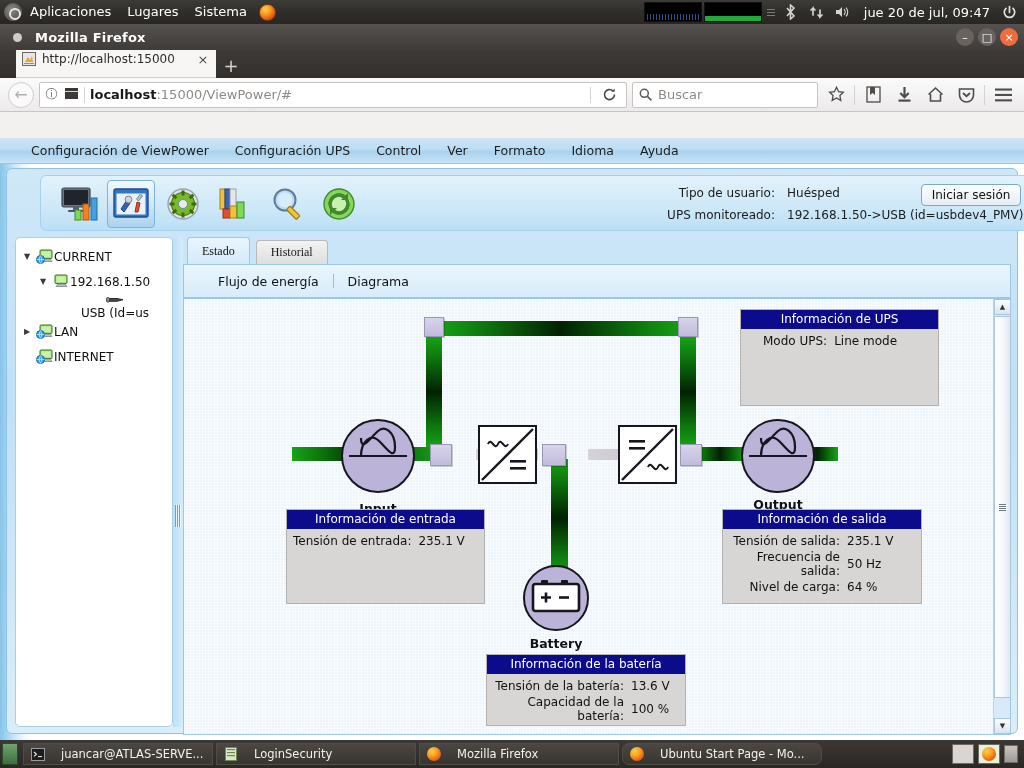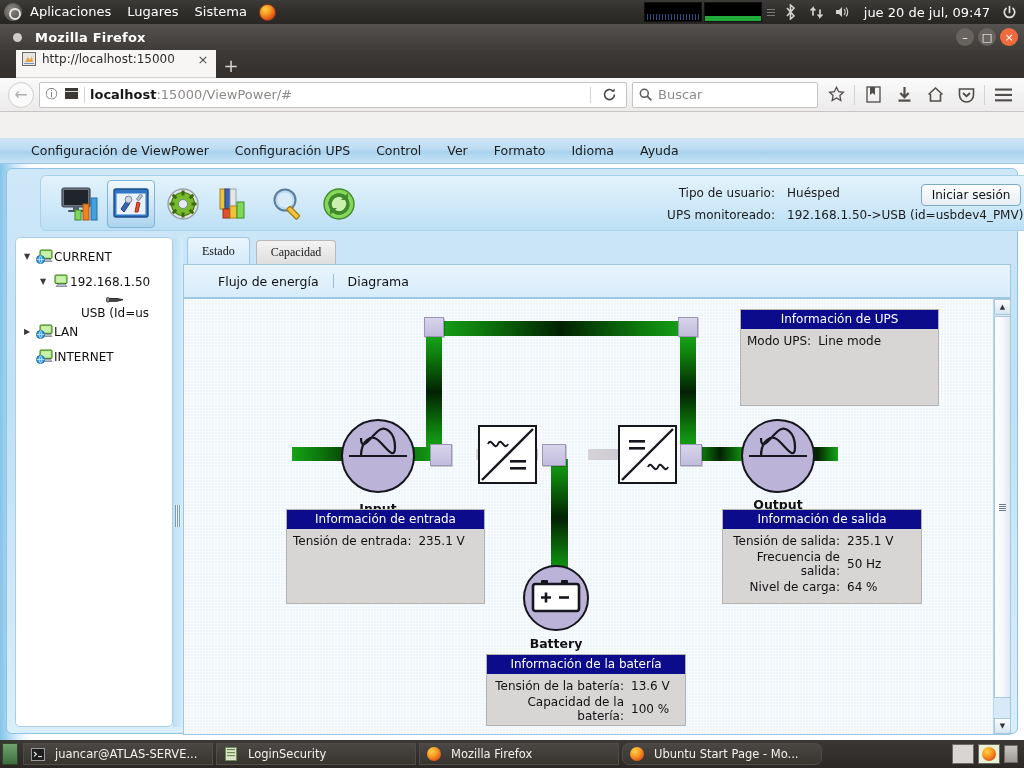--- a/index.html
+++ b/index.html
@@ -235,21 +235,21 @@
   .ip-v{ text-align:left;}
 
   
   #taskbar{
     position:absolute; left:0; top:740px; width:1024px; height:28px;
     background:linear-gradient(to bottom,#3b3835,#2a2724);
     display:flex; align-items:center; gap:3px; padding:0 2px;
   }
   .tb-showdesk{ width:16px;height:22px;background:linear-gradient(to bottom,#6fa36f,#3e6e3e); border:1px solid #2a4a2a; margin-right:2px;}
   .task{
-    height:22px; display:flex; align-items:center; gap:10px; padding:0 7px;
+    height:22px; display:flex; align-items:center; gap:16px; padding:0 7px;
     background:linear-gradient(to bottom,#4a4744,#38352f); border:1px solid #504c48;
     color:#f3f1ef; font-size:11.5px; white-space:nowrap; cursor:pointer;
   }
   .task .ti{ width:14px;height:14px;flex:0 0 auto;display:flex;align-items:center;justify-content:center;}
   #tb-right{ margin-left:auto; display:flex; align-items:center; gap:4px; padding-right:4px;}
   .workspace{ width:22px;height:20px;border:1px solid #6d6a66; background:#d8d5d2;}
   .workspace.active{ background:#e9f2d6; }
   .wsff{ width:14px;height:14px;border-radius:50%;
          background:radial-gradient(circle at 35% 30%,#ffd24a,#f89b22 40%,#e2571b 75%,#a8370f);}
   .trashbin{ width:14px;height:18px;background:linear-gradient(to bottom,#c9c6c2,#9d9a96); border:1px solid #6f6c68;}
@@ -549,21 +549,21 @@
           </div>
         </div>
 
         <div id="splitter" style="height:490px;">
             <i></i>
           </div>
 
         <div id="vp-main" style="height:490px;">
           <div id="tabrow">
             <div class="vtab active">Estado</div>
-            <div class="vtab inactive">Capacidad</div>
+            <div class="vtab inactive">Historial</div>
           </div>
           <div id="subtabbar">
             <div class="subtab">Flujo de energía</div>
             <div class="subsep"></div>
             <div class="subtab">Diagrama</div>
           </div>
 
           <div id="canvas-wrap">
             <div id="canvas">
 
@@ -624,21 +624,21 @@
                   <rect x="31" y="3" width="7" height="5" rx="1" fill="#16161e"></rect>
                   <rect x="3" y="7" width="46" height="27" rx="2.5" fill="#fff" stroke="#16161e" stroke-width="2.6"></rect>
                   <path d="M11 20.5h10M16 15.5v10" stroke="#16161e" stroke-width="2.6"></path>
                   <path d="M29 20.5h10" stroke="#16161e" stroke-width="2.6"></path>
                 </svg>
               </div>
               <div class="circ-label" style="left:312px;top:337px;">Battery</div>
 
               <div class="ipanel" style="left:556px;top:10px;width:199px;height:97px;">
                 <div class="ip-head">Información de UPS</div>
-                <div class="ip-row" style="padding-left:6px;">
+                <div class="ip-row" style="padding-left:22px;">
                   <span class="ip-l">Modo UPS:</span>
                   <span class="ip-v">Line mode</span>
                 </div>
               </div>
 
               <div class="ipanel" style="left:102px;top:210px;width:199px;height:95px;">
                 <div class="ip-head">Información de entrada</div>
                 <div class="ip-row" style="padding-left:6px;">
                   <span class="ip-l">Tensión de entrada:</span>
                   <span class="ip-v">235.1 V</span>

